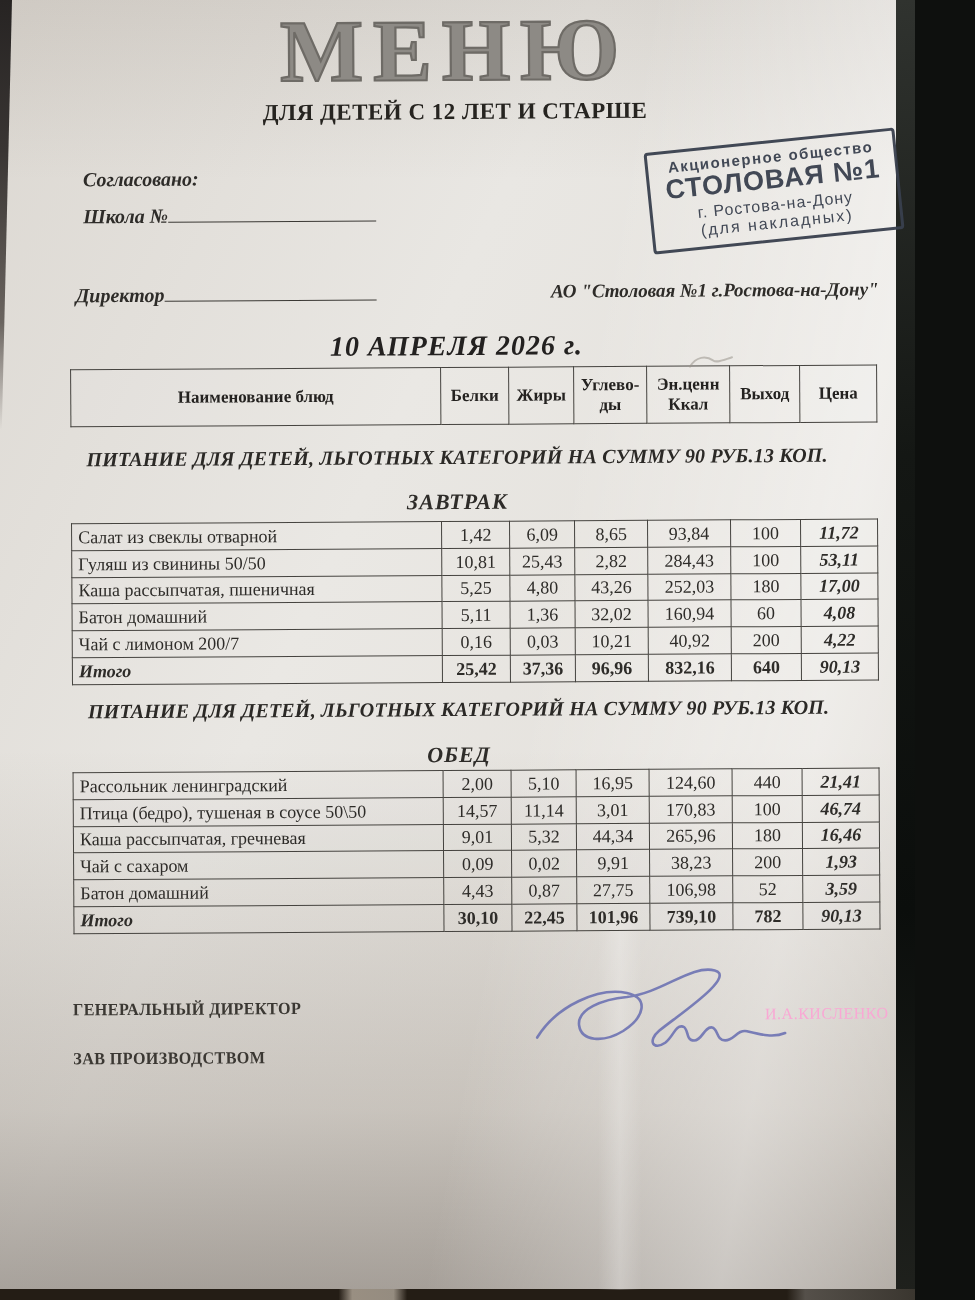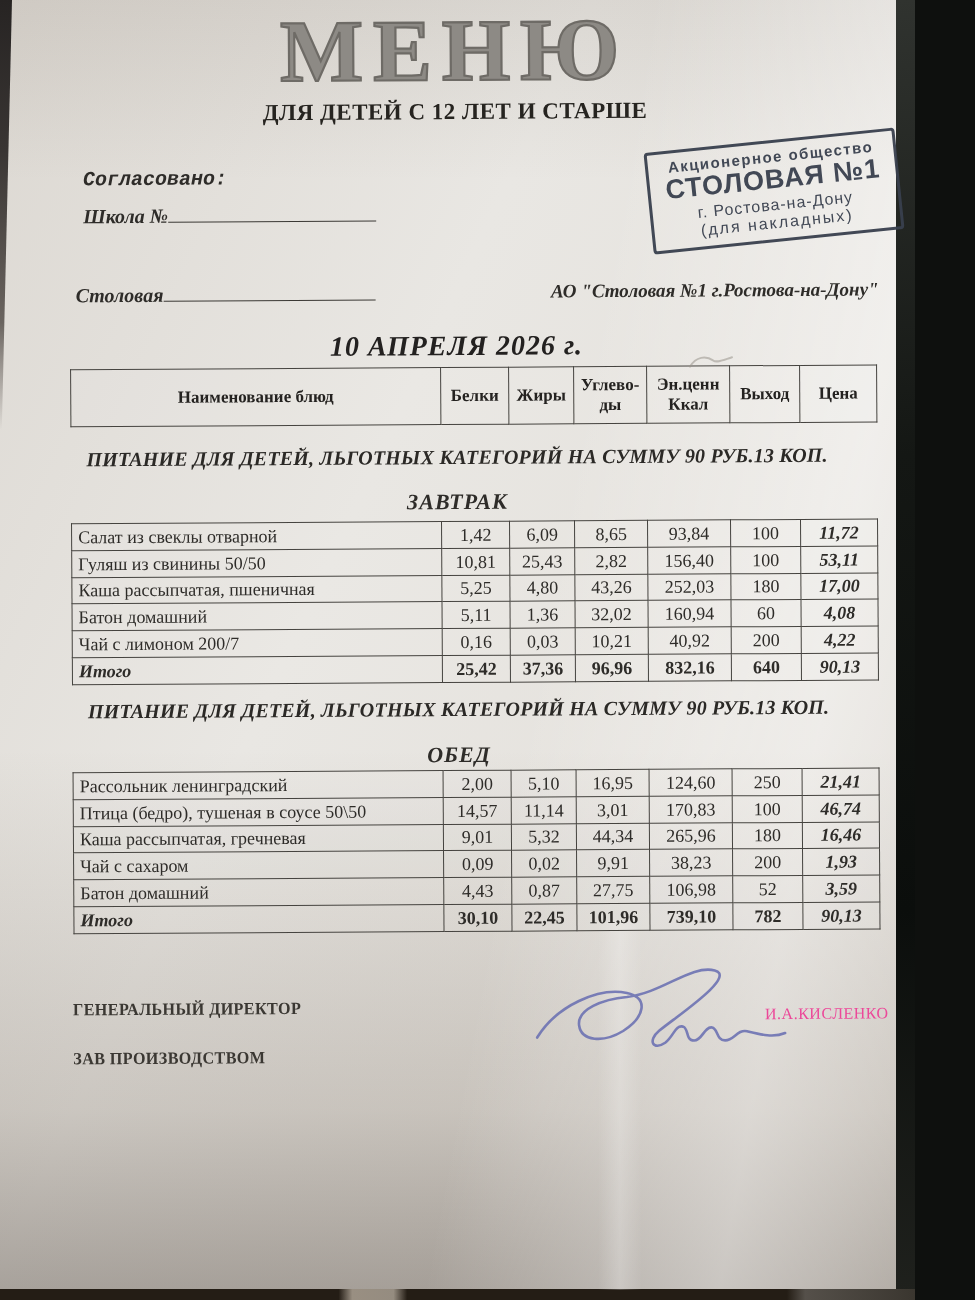--- a/index.html
+++ b/index.html
@@ -28,21 +28,21 @@
   .content{position:absolute;inset:0;transform:rotate(-0.35deg);transform-origin:50% 40%;}
 
   .menu-title{position:absolute;top:0px;left:0;width:100%;text-align:center;
       font-size:88px;font-weight:bold;letter-spacing:10px;
       color:rgba(175,172,167,0.40);
       -webkit-text-stroke:2.2px #6e6b66;
       text-shadow:0 0 1px #77736e;}
   .subtitle{position:absolute;top:99px;left:0;width:100%;text-align:center;
       font-size:23px;font-weight:bold;letter-spacing:0.5px;color:#262420;}
 
-  .agreed{position:absolute;left:85px;top:166px;font-size:20px;font-weight:bold;font-style:italic;font-family:Liberation Mono, monospace;}
+  .agreed{position:absolute;left:85px;top:166px;font-size:20px;font-weight:bold;font-style:italic;}
   .school-line{position:absolute;left:85px;top:201px;font-size:20px;font-weight:bold;font-style:italic;}
   .director-line{position:absolute;left:77px;top:280px;font-size:20px;font-weight:bold;font-style:italic;}
   .blank{display:inline-block;border-bottom:1.6px solid #3b3935;height:0.95em;vertical-align:baseline;}
   .blank-school{width:208px;}
   .blank-director{width:212px;}
 
   .stamp{position:absolute;left:650px;top:142px;width:252px;transform:rotate(-5.5deg);
       color:#39404e;text-align:center;font-family:"Liberation Sans","DejaVu Sans",sans-serif;opacity:0.95;}
   .stamp-box{border:3px solid #39404e;border-radius:4px;padding:5px 6px 7px 6px;}
   .stamp-l1{font-size:15px;font-weight:600;letter-spacing:1.5px;}
@@ -74,21 +74,21 @@
   .tbl-menu td:nth-child(7){font-weight:bold;font-style:italic;}
   .tbl-menu tr:last-child td{font-weight:bold;}
   .tbl-menu tr:last-child td:first-child{font-style:italic;}
   .tbl-breakfast{top:521px;}
   .tbl-lunch{top:770px;}
 
   .gen-dir{position:absolute;left:70px;top:998px;font-size:17px;font-weight:bold;
       letter-spacing:0.4px;color:#3b3833;transform:scaleX(0.95);transform-origin:left;}
   .zav-proiz{position:absolute;left:70px;top:1047px;font-size:17px;font-weight:bold;
       letter-spacing:0.4px;color:#3b3833;transform:scaleX(0.95);transform-origin:left;}
-  .sig-name{position:absolute;left:762px;top:1007px;font-size:16px;letter-spacing:0.5px;color:#ec4899;}
+  .sig-name{position:absolute;left:762px;top:1007px;font-size:16px;letter-spacing:0.5px;color:#f9a8d4;}
   .signature{position:absolute;left:520px;top:958px;width:270px;height:105px;}
   .pen-mark{position:absolute;left:688px;top:355px;width:48px;height:18px;opacity:0.55;}
 </style>
 </head>
 <body>
 
 <div class="photo">
   <div class="backdrop"></div>
   <div class="paper"></div>
   <div class="backdrop-right"></div>
@@ -96,21 +96,21 @@
   <div class="corner-tl"></div>
   <div class="crease"></div>
 
   <div class="content">
 
     <div class="menu-title">МЕНЮ</div>
     <div class="subtitle">ДЛЯ ДЕТЕЙ С 12 ЛЕТ И СТАРШЕ</div>
 
     <div class="agreed">Согласовано:</div>
     <div class="school-line"><span>Школа №</span><span class="blank blank-school"></span></div>
-    <div class="director-line"><span>Столовая</span><span class="blank blank-director"></span></div>
+    <div class="director-line"><span>Директор</span><span class="blank blank-director"></span></div>
 
     <div class="stamp">
       <div class="stamp-box">
         <div class="stamp-l1">Акционерное общество</div>
         <div class="stamp-l2">СТОЛОВАЯ №1</div>
         <div class="stamp-l3">г. Ростова-на-Дону</div>
         <div class="stamp-l4">(для накладных)</div>
       </div>
     </div>
 
@@ -169,21 +169,21 @@
             <td>93,84</td>
             <td>100</td>
             <td>11,72</td>
           </tr>
 
           <tr>
             <td>Гуляш из свинины 50/50</td>
             <td>10,81</td>
             <td>25,43</td>
             <td>2,82</td>
-            <td>156,40</td>
+            <td>284,43</td>
             <td>100</td>
             <td>53,11</td>
           </tr>
 
           <tr>
             <td>Каша рассыпчатая, пшеничная</td>
             <td>5,25</td>
             <td>4,80</td>
             <td>43,26</td>
             <td>252,03</td>
@@ -237,21 +237,21 @@
           <col style="width:77px">
         </colgroup>
       <tbody>
 
           <tr>
             <td>Рассольник ленинградский</td>
             <td>2,00</td>
             <td>5,10</td>
             <td>16,95</td>
             <td>124,60</td>
-            <td>250</td>
+            <td>440</td>
             <td>21,41</td>
           </tr>
 
           <tr>
             <td>Птица (бедро), тушеная в соусе 50\50</td>
             <td>14,57</td>
             <td>11,14</td>
             <td>3,01</td>
             <td>170,83</td>
             <td>100</td>

